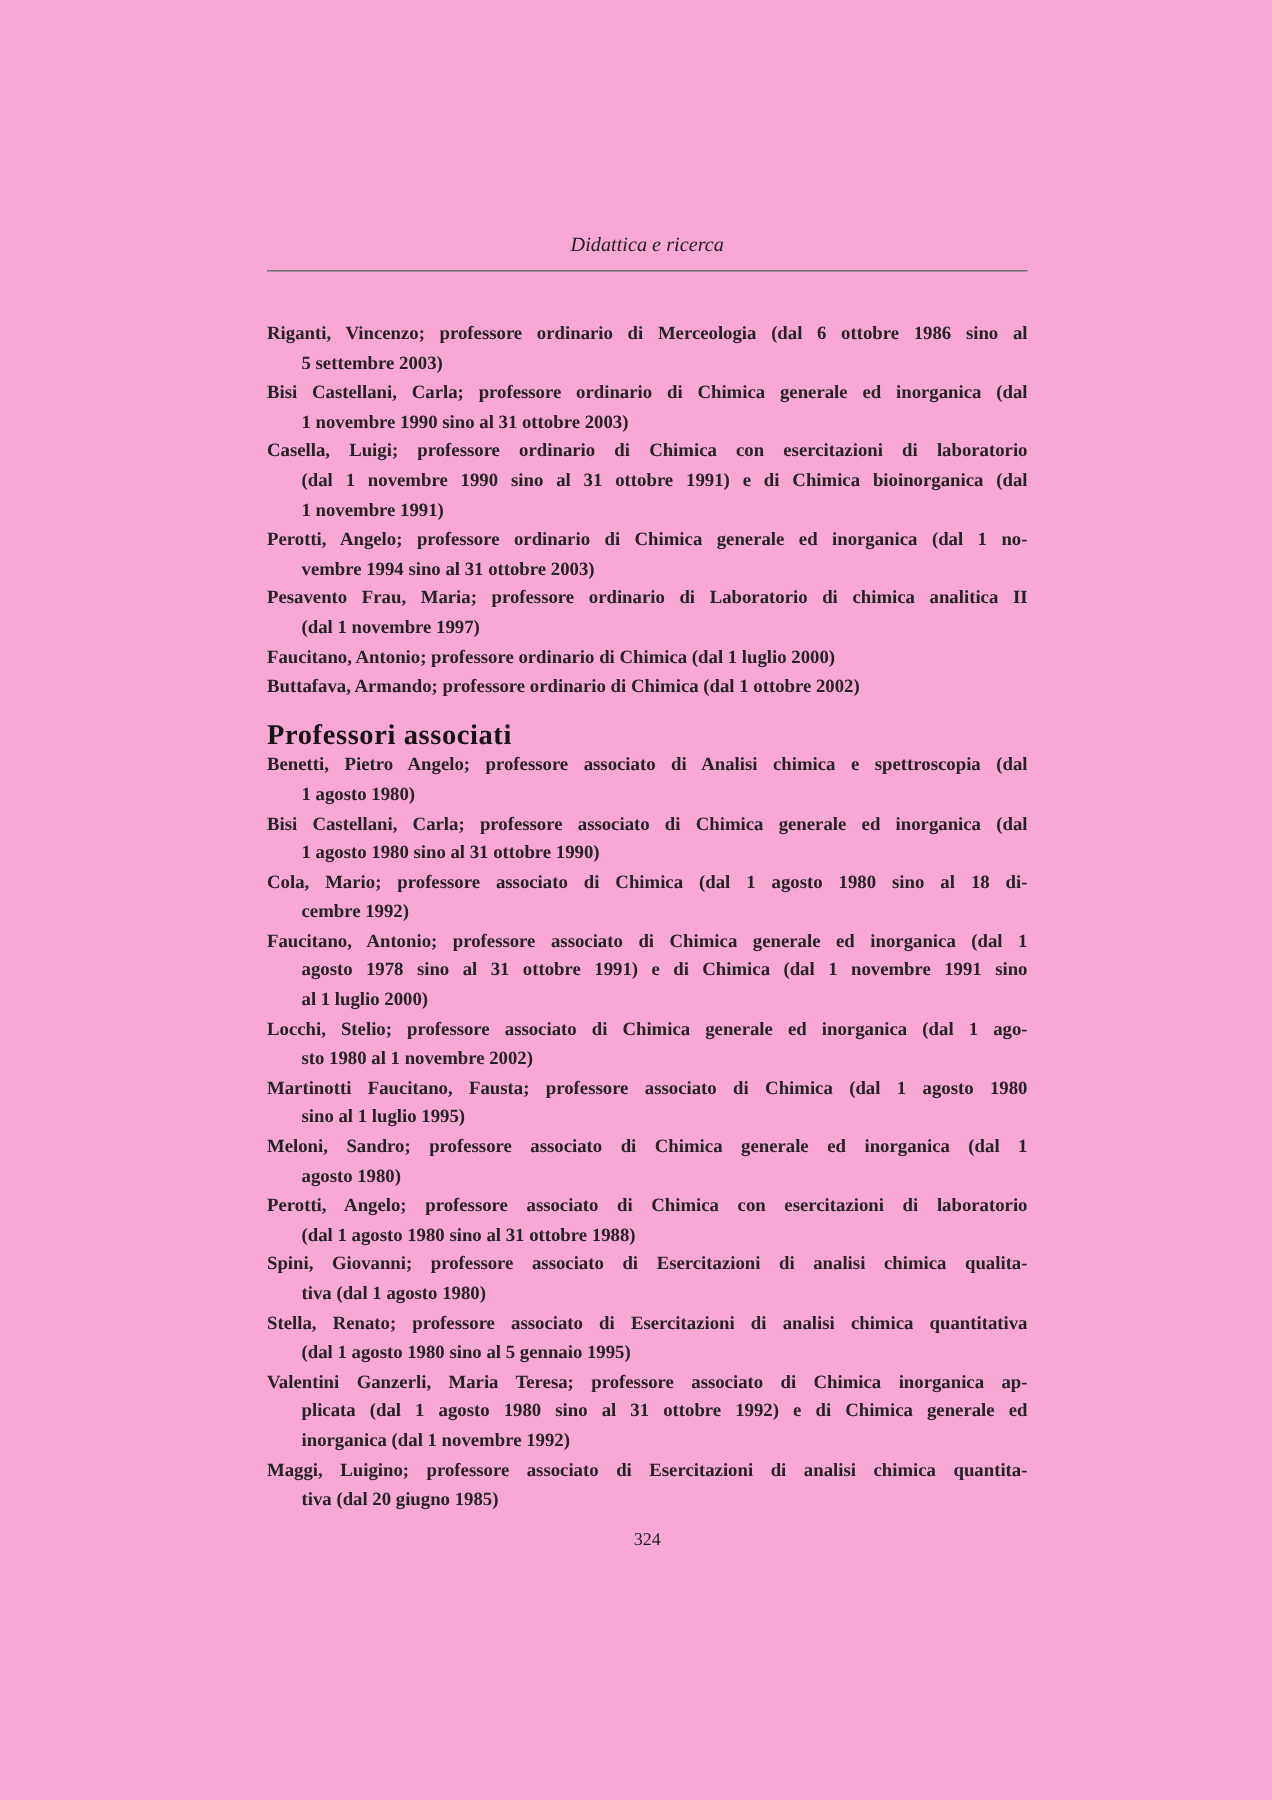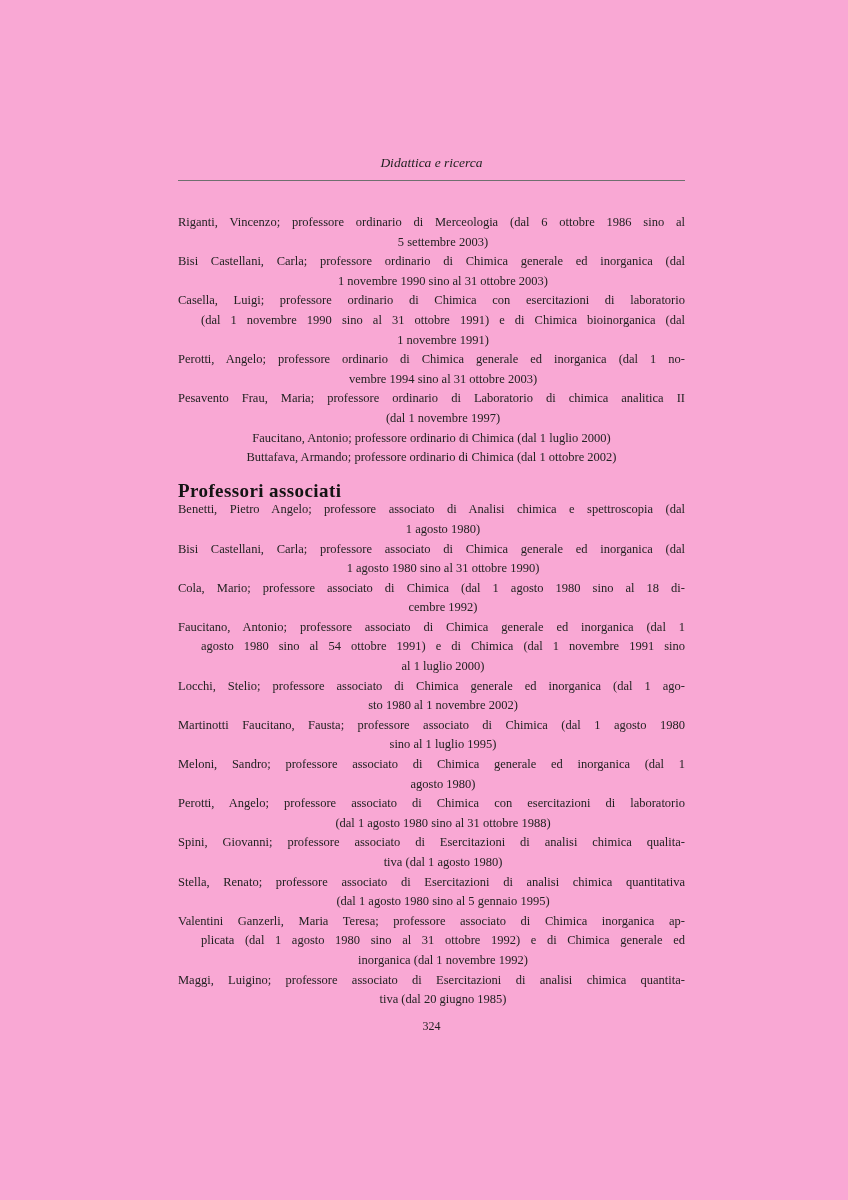--- a/index.html
+++ b/index.html
@@ -8,22 +8,22 @@
     font-family:"Liberation Serif","DejaVu Serif",serif;color:#232323;
   }
   .header{position:absolute;left:178px;top:154px;width:507px;}
   .header-title{font-style:italic;font-size:13.5px;line-height:17px;text-align:center;color:#1f1f1f;}
   .header-rule{margin-top:9px;height:0;border-top:1px solid #6f6f6f;}
   .body-block{position:absolute;left:178px;top:213px;width:507px;font-size:12.5px;line-height:19.6px;}
   .sec-heading{
     font-size:19px;font-weight:bold;letter-spacing:0.4px;color:#141414;
     margin:13px 0 0 0;line-height:19.6px;
   }
-  .entry{margin:0;}
-  .line{height:19.6px;text-align:center;}
+  .entry{margin:0;font-weight:bold;}
+  .line{height:19.6px;}
   .line.cont{padding-left:23px;}
   .line.jst{text-align:justify;text-align-last:justify;}
   .footer{position:absolute;left:178px;top:1019px;width:507px;text-align:center;font-size:12px;color:#1f1f1f;}
 </style>
 </head>
 <body>
 
 <div class="page">
   <div class="header">
     <div class="header-title">Didattica e ricerca</div>
@@ -69,21 +69,21 @@
         <div class="entry">
           <div class="line jst">Bisi Castellani, Carla; professore associato di Chimica generale ed inorganica (dal</div>
           <div class="line cont">1 agosto 1980 sino al 31 ottobre 1990)</div>
         </div>
         <div class="entry">
           <div class="line jst">Cola, Mario; professore associato di Chimica (dal 1 agosto 1980 sino al 18 di-</div>
           <div class="line cont">cembre 1992)</div>
         </div>
         <div class="entry">
           <div class="line jst">Faucitano, Antonio; professore associato di Chimica generale ed inorganica (dal 1</div>
-          <div class="line cont jst">agosto 1980 sino al 54 ottobre 1991) e di Chimica (dal 1 novembre 1991 sino</div>
+          <div class="line cont jst">agosto 1978 sino al 31 ottobre 1991) e di Chimica (dal 1 novembre 1991 sino</div>
           <div class="line cont">al 1 luglio 2000)</div>
         </div>
         <div class="entry">
           <div class="line jst">Locchi, Stelio; professore associato di Chimica generale ed inorganica (dal 1 ago-</div>
           <div class="line cont">sto 1980 al 1 novembre 2002)</div>
         </div>
         <div class="entry">
           <div class="line jst">Martinotti Faucitano, Fausta; professore associato di Chimica (dal 1 agosto 1980</div>
           <div class="line cont">sino al 1 luglio 1995)</div>
         </div>

